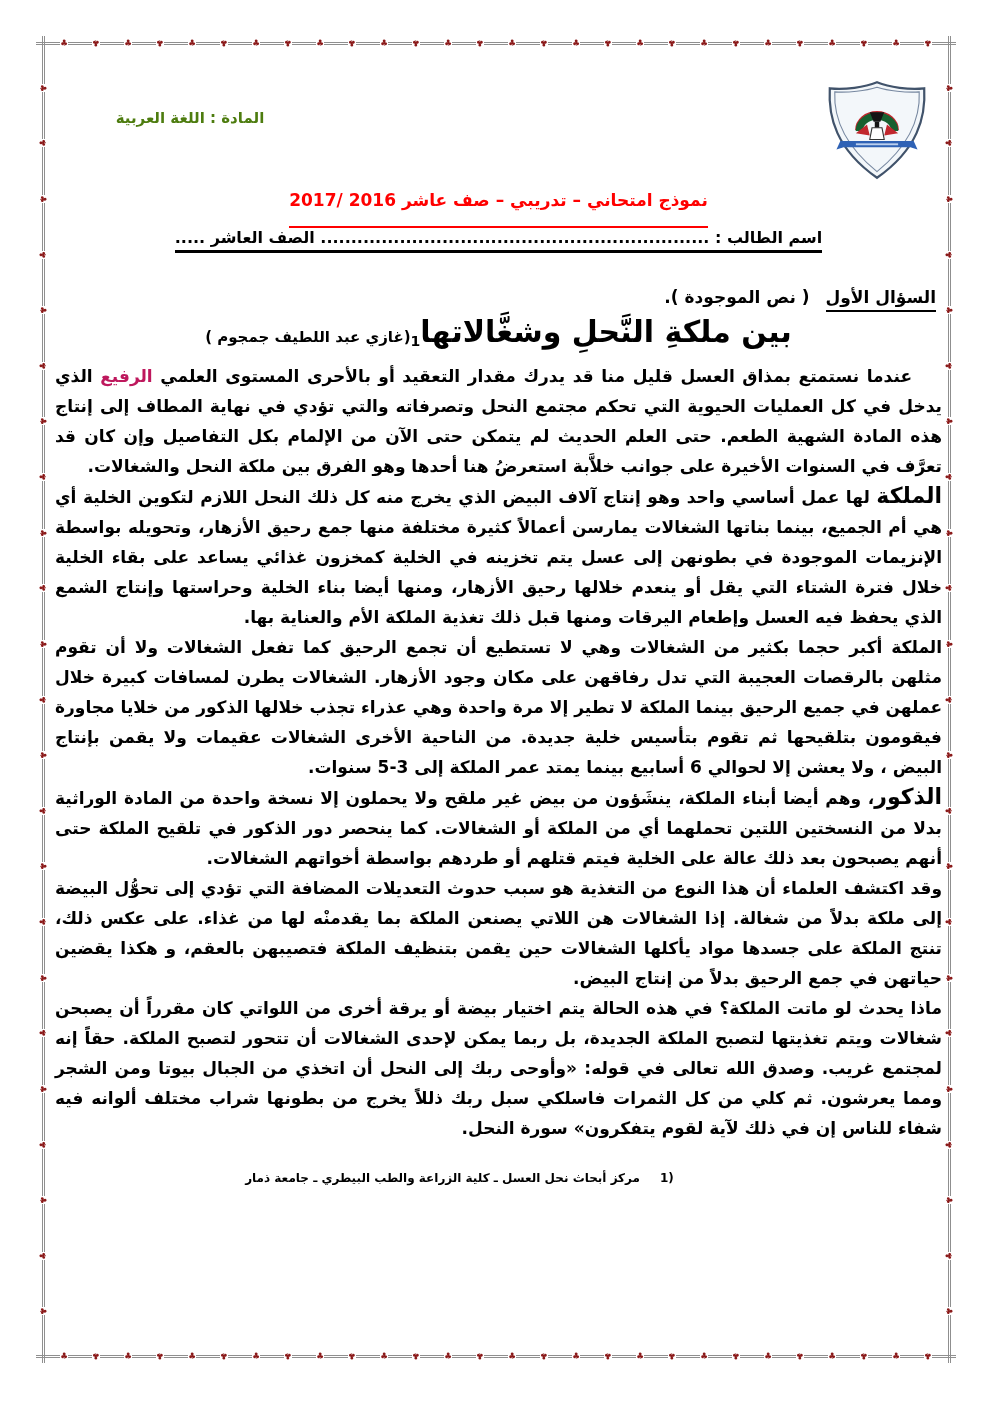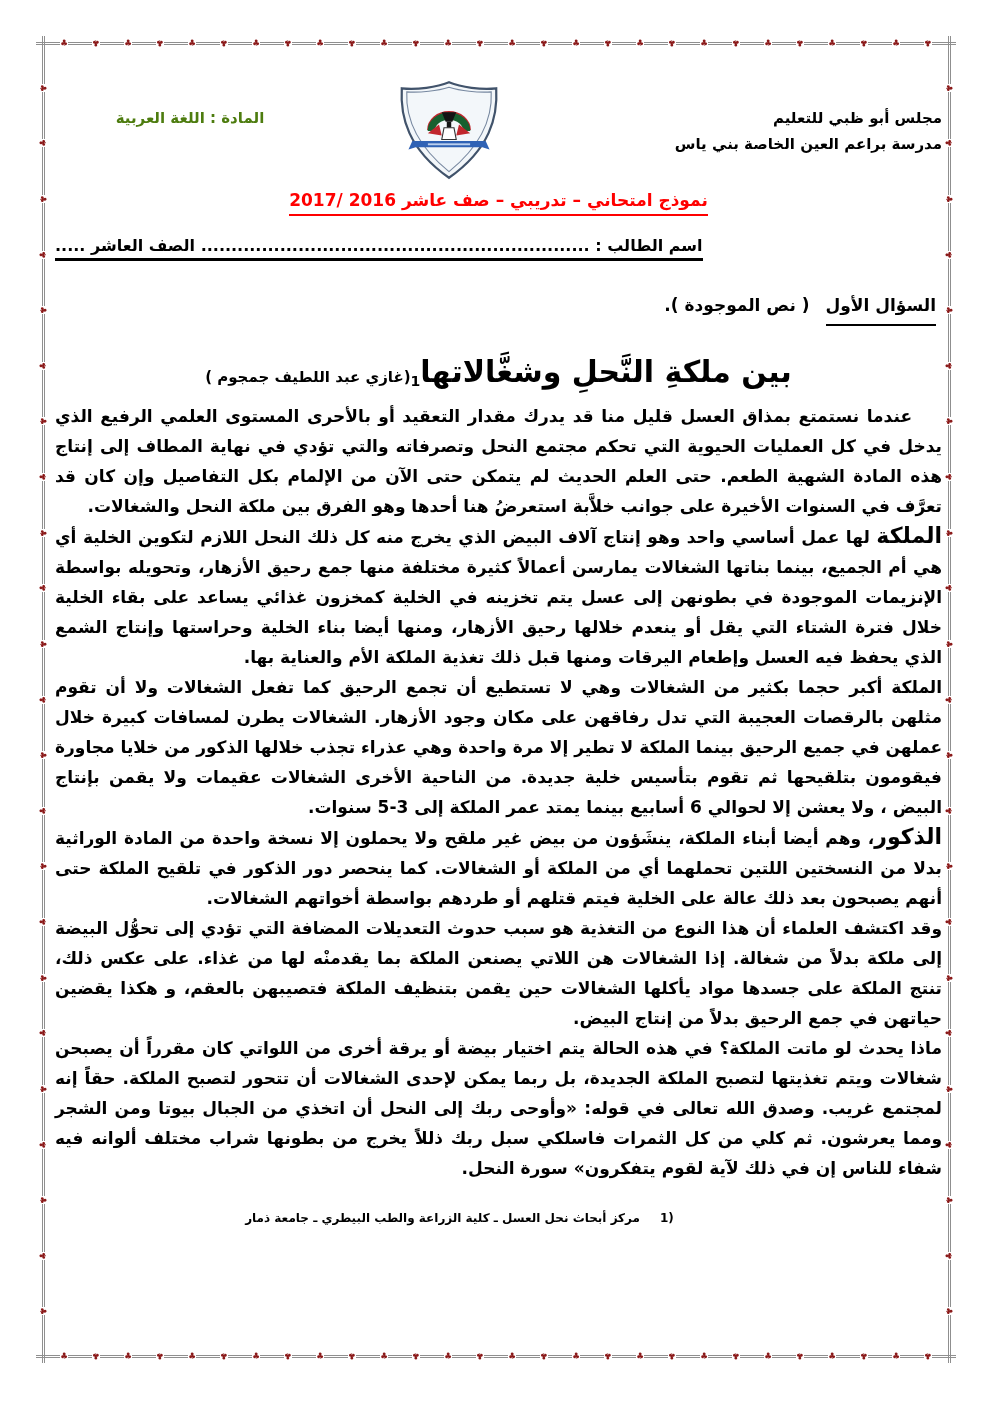--- a/index.html
+++ b/index.html
@@ -18,33 +18,33 @@
   .motif.alt{transform:rotate(180deg);}
   .strip-v .motif{transform:rotate(90deg);}
   .strip-v .motif.alt{transform:rotate(-90deg);}
   
   .content{position:absolute;top:52px;left:55px;right:50px;bottom:56px;direction:rtl;}
   .header{display:flex;margin-top:28px;align-items:flex-start;justify-content:space-between;}
   .school-block{width:370px;text-align:right;font-weight:bold;font-size:15px;line-height:26px;padding-top:25px;color:#000;}
   .subject-block{width:270px;text-align:center;font-weight:bold;font-size:15px;line-height:26px;padding-top:25px;color:#4d7c0f;}
   .logo-wrap{width:130px;display:flex;justify-content:center;}
   .exam-title{text-align:center;margin-top:10px;}
-  .exam-title span{display:inline-block;color:#ff0000;font-weight:bold;font-size:17px;border-bottom:2px solid #ff0000;padding-bottom:4px;}
-  .student-line{text-align:left;margin-top:20px;font-weight:bold;font-size:16px;}
+  .exam-title span{display:inline-block;color:#ff0000;font-weight:bold;font-size:17px;border-bottom:2px solid #ff0000;padding-bottom:16px;}
+  .student-line{text-align:center;font-weight:bold;font-size:16px;}
   .u-block{display:inline-block;border-bottom:3px solid #000;padding-bottom:3px;}
   .question-line{margin-top:34px;text-align:right;font-weight:bold;font-size:17px;padding-right:6px;}
-  .q-label{display:inline-block;border-bottom:2.5px solid #000;padding-bottom:9px;margin-left:10px;}
-  .main-title{text-align:center;margin-top:28px;font-weight:bold;}
+  .q-label{display:inline-block;border-bottom:2.5px solid #000;padding-bottom:3px;margin-left:10px;}
+  .main-title{text-align:center;margin-top:2px;font-weight:bold;}
   .main-title .t{font-size:30px;}
   .main-title sub{font-size:14px;}
   .main-title .author{font-size:15px;}
   .article-body{margin-top:12px;}
   .para{margin:0;font-size:17px;line-height:30px;font-weight:bold;text-align:justify;color:#000;}
   .para.indent{text-indent:30px;}
-  .seg-red{color:#000000;}
+  .seg-red{color:#be185d;}
   .seg-underline{text-decoration-thickness:2.5px;text-underline-offset:6px;}
   .seg-lead{font-size:22px;}
   .footnote{margin-top:28px;text-align:center;padding-right:78px;font-size:12px;font-weight:bold;}
   .fn-marker{margin-left:20px;display:inline-block;}
 </style>
 </head>
 <body>
 
 <div id="border-top" class="strip-h">
     <i class="seg-h"></i>
@@ -259,24 +259,20 @@
     <i class="seg-v"></i>
     <b class="motif alt">♣</b>
     <i class="seg-v"></i>
     <b class="motif">♣</b>
     <i class="seg-v"></i>
   </div>
 
 <div class="content">
 
   <div class="header">
-    <div class="school-block">
-      <div>مجلس أبو ظبي للتعليم</div>
-      <div>مدرسة براعم العين الخاصة بني ياس</div>
-    </div>
     <div class="logo-wrap">
       <svg width="112" height="100" viewBox="0 0 100 90" aria-hidden="true">
         <path d="M50 2 C39 6.5 21 9 7.5 7.5 C6 33 13 62 50 88 C87 62 94 33 92.5 7.5 C79 9 61 6.5 50 2 Z" fill="#f3f7fa" stroke="#41536b" stroke-width="2"></path>
         <path d="M50 6.5 C40 9.7 24 11.6 12 10.7 C11 32 18 56.5 50 82.5 C82 56.5 89 32 88 10.7 C76 11.6 60 9.7 50 6.5 Z" fill="none" stroke="#7788a0" stroke-width="1"></path>
         <path d="M32 45 A18 15.5 0 1 1 68 45" fill="none" stroke="#c1272d" stroke-width="3.4"></path>
         <path d="M34 46 A16 13.5 0 1 1 66 46" fill="none" stroke="#17602f" stroke-width="6.4"></path>
         <path d="M31 48 L41 40 L43.5 50 Z" fill="#c1272d"></path>
         <path d="M69 48 L59 40 L56.5 50 Z" fill="#c1272d"></path>
         <path d="M43.5 29 L56.5 29 L53 37.5 L47 37.5 Z" fill="#141414"></path>
         <rect x="48" y="37.5" width="4" height="5.5" fill="#141414"></rect>

